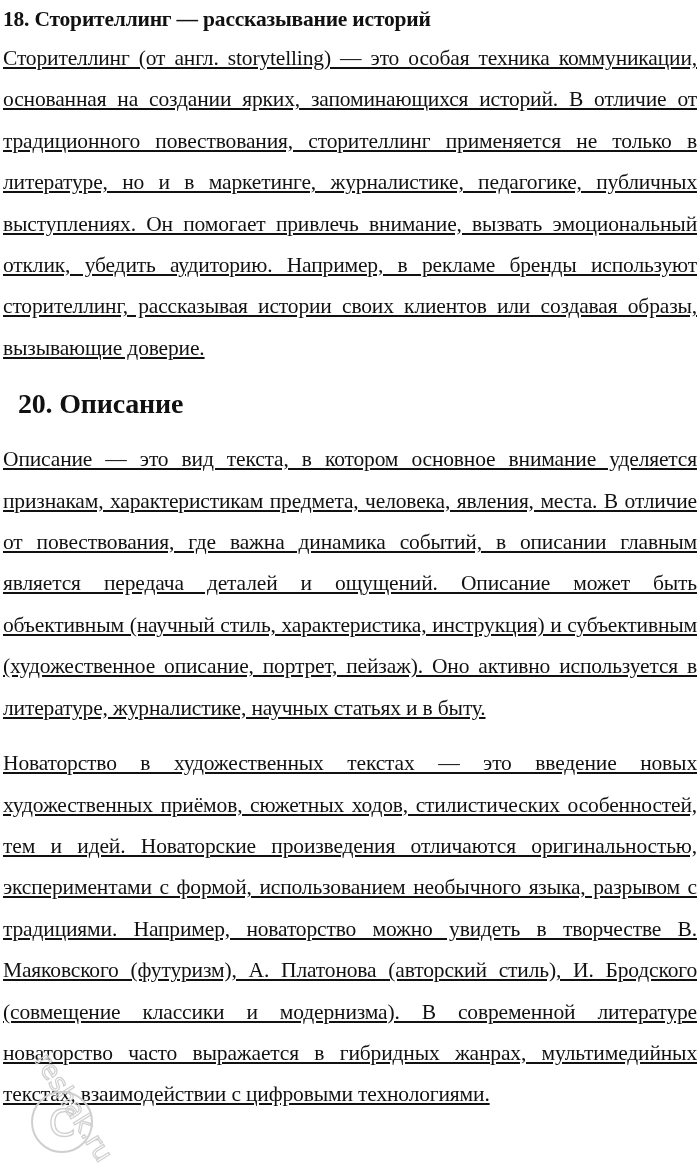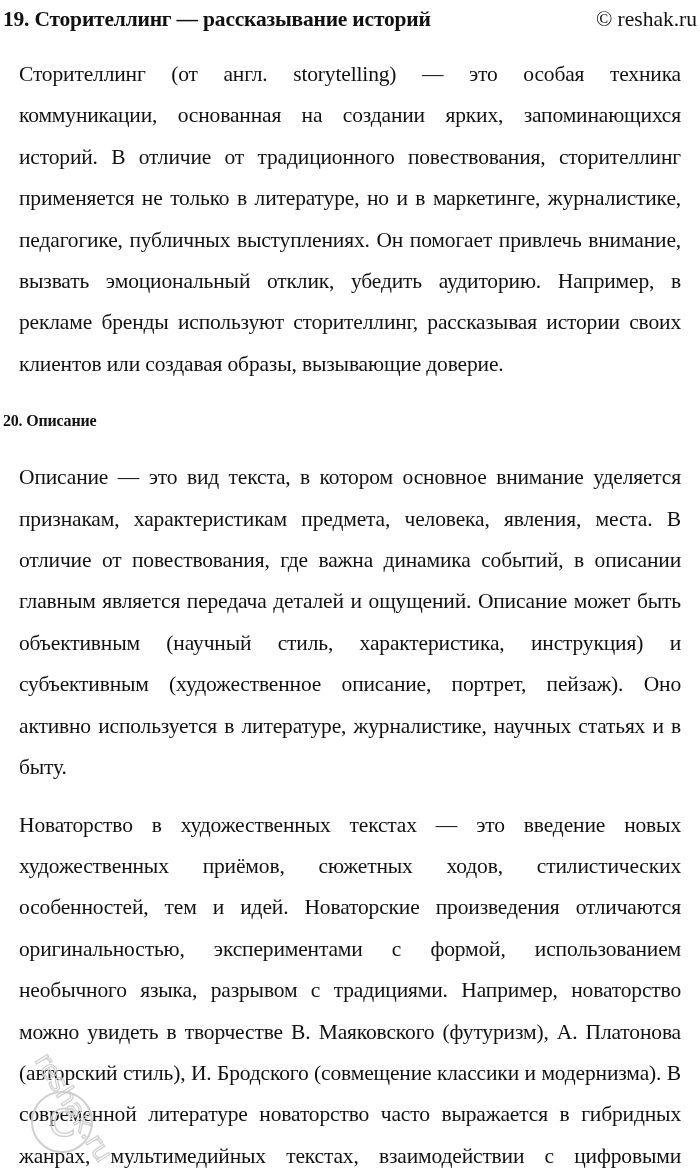--- a/index.html
+++ b/index.html
@@ -39,54 +39,54 @@
       top: 0;
       font-size: 21.5px;
       line-height: 38px;
       white-space: nowrap;
     }
     .para {
       font-size: 21.5px;
       line-height: 41.4px;
       text-align: justify;
       text-align-last: left;
-      margin: 16px;
+      margin: 0;
       letter-spacing: -0.15px;
+      text-decoration: underline;
     }
     .section {
       margin: 0;
     }
     .section + .section {
       margin-top: 14px;
     }
     .section-head {
       font-weight: bold;
-      font-size: 16px;
+      font-size: 28px;
       line-height: 40px;
-      margin: 0;
+      margin: 15px;
       letter-spacing: -0.2px;
     }
     .watermark {
       position: absolute;
       left: 14px;
       top: 1040px;
       width: 120px;
       height: 130px;
       pointer-events: none;
     }
   </style>
 </head>
 <body>
 
 <div class="page">
 
   <div class="section">
     <div class="header-row">
-      <h2 class="section-title">19. Сторителлинг — рассказывание историй</h2>
-      <span class="copyright">© reshak.ru</span>
+      <h2 class="section-title">18. Сторителлинг — рассказывание историй</h2>
     </div>
     <p class="para">Сторителлинг (от англ. storytelling) — это особая техника коммуникации, основанная на создании ярких, запоминающихся историй. В отличие от традиционного повествования, сторителлинг применяется не только в литературе, но и в маркетинге, журналистике, педагогике, публичных выступлениях. Он помогает привлечь внимание, вызвать эмоциональный отклик, убедить аудиторию. Например, в рекламе бренды используют сторителлинг, рассказывая истории своих клиентов или создавая образы, вызывающие доверие.</p>
   </div>
 
   <div class="section">
     <h2 class="section-head">20. Описание</h2>
     <p class="para">Описание — это вид текста, в котором основное внимание уделяется признакам, характеристикам предмета, человека, явления, места. В отличие от повествования, где важна динамика событий, в описании главным является передача деталей и ощущений. Описание может быть объективным (научный стиль, характеристика, инструкция) и субъективным (художественное описание, портрет, пейзаж). Оно активно используется в литературе, журналистике, научных статьях и в быту.</p>
   </div>
 
   <div class="section">

